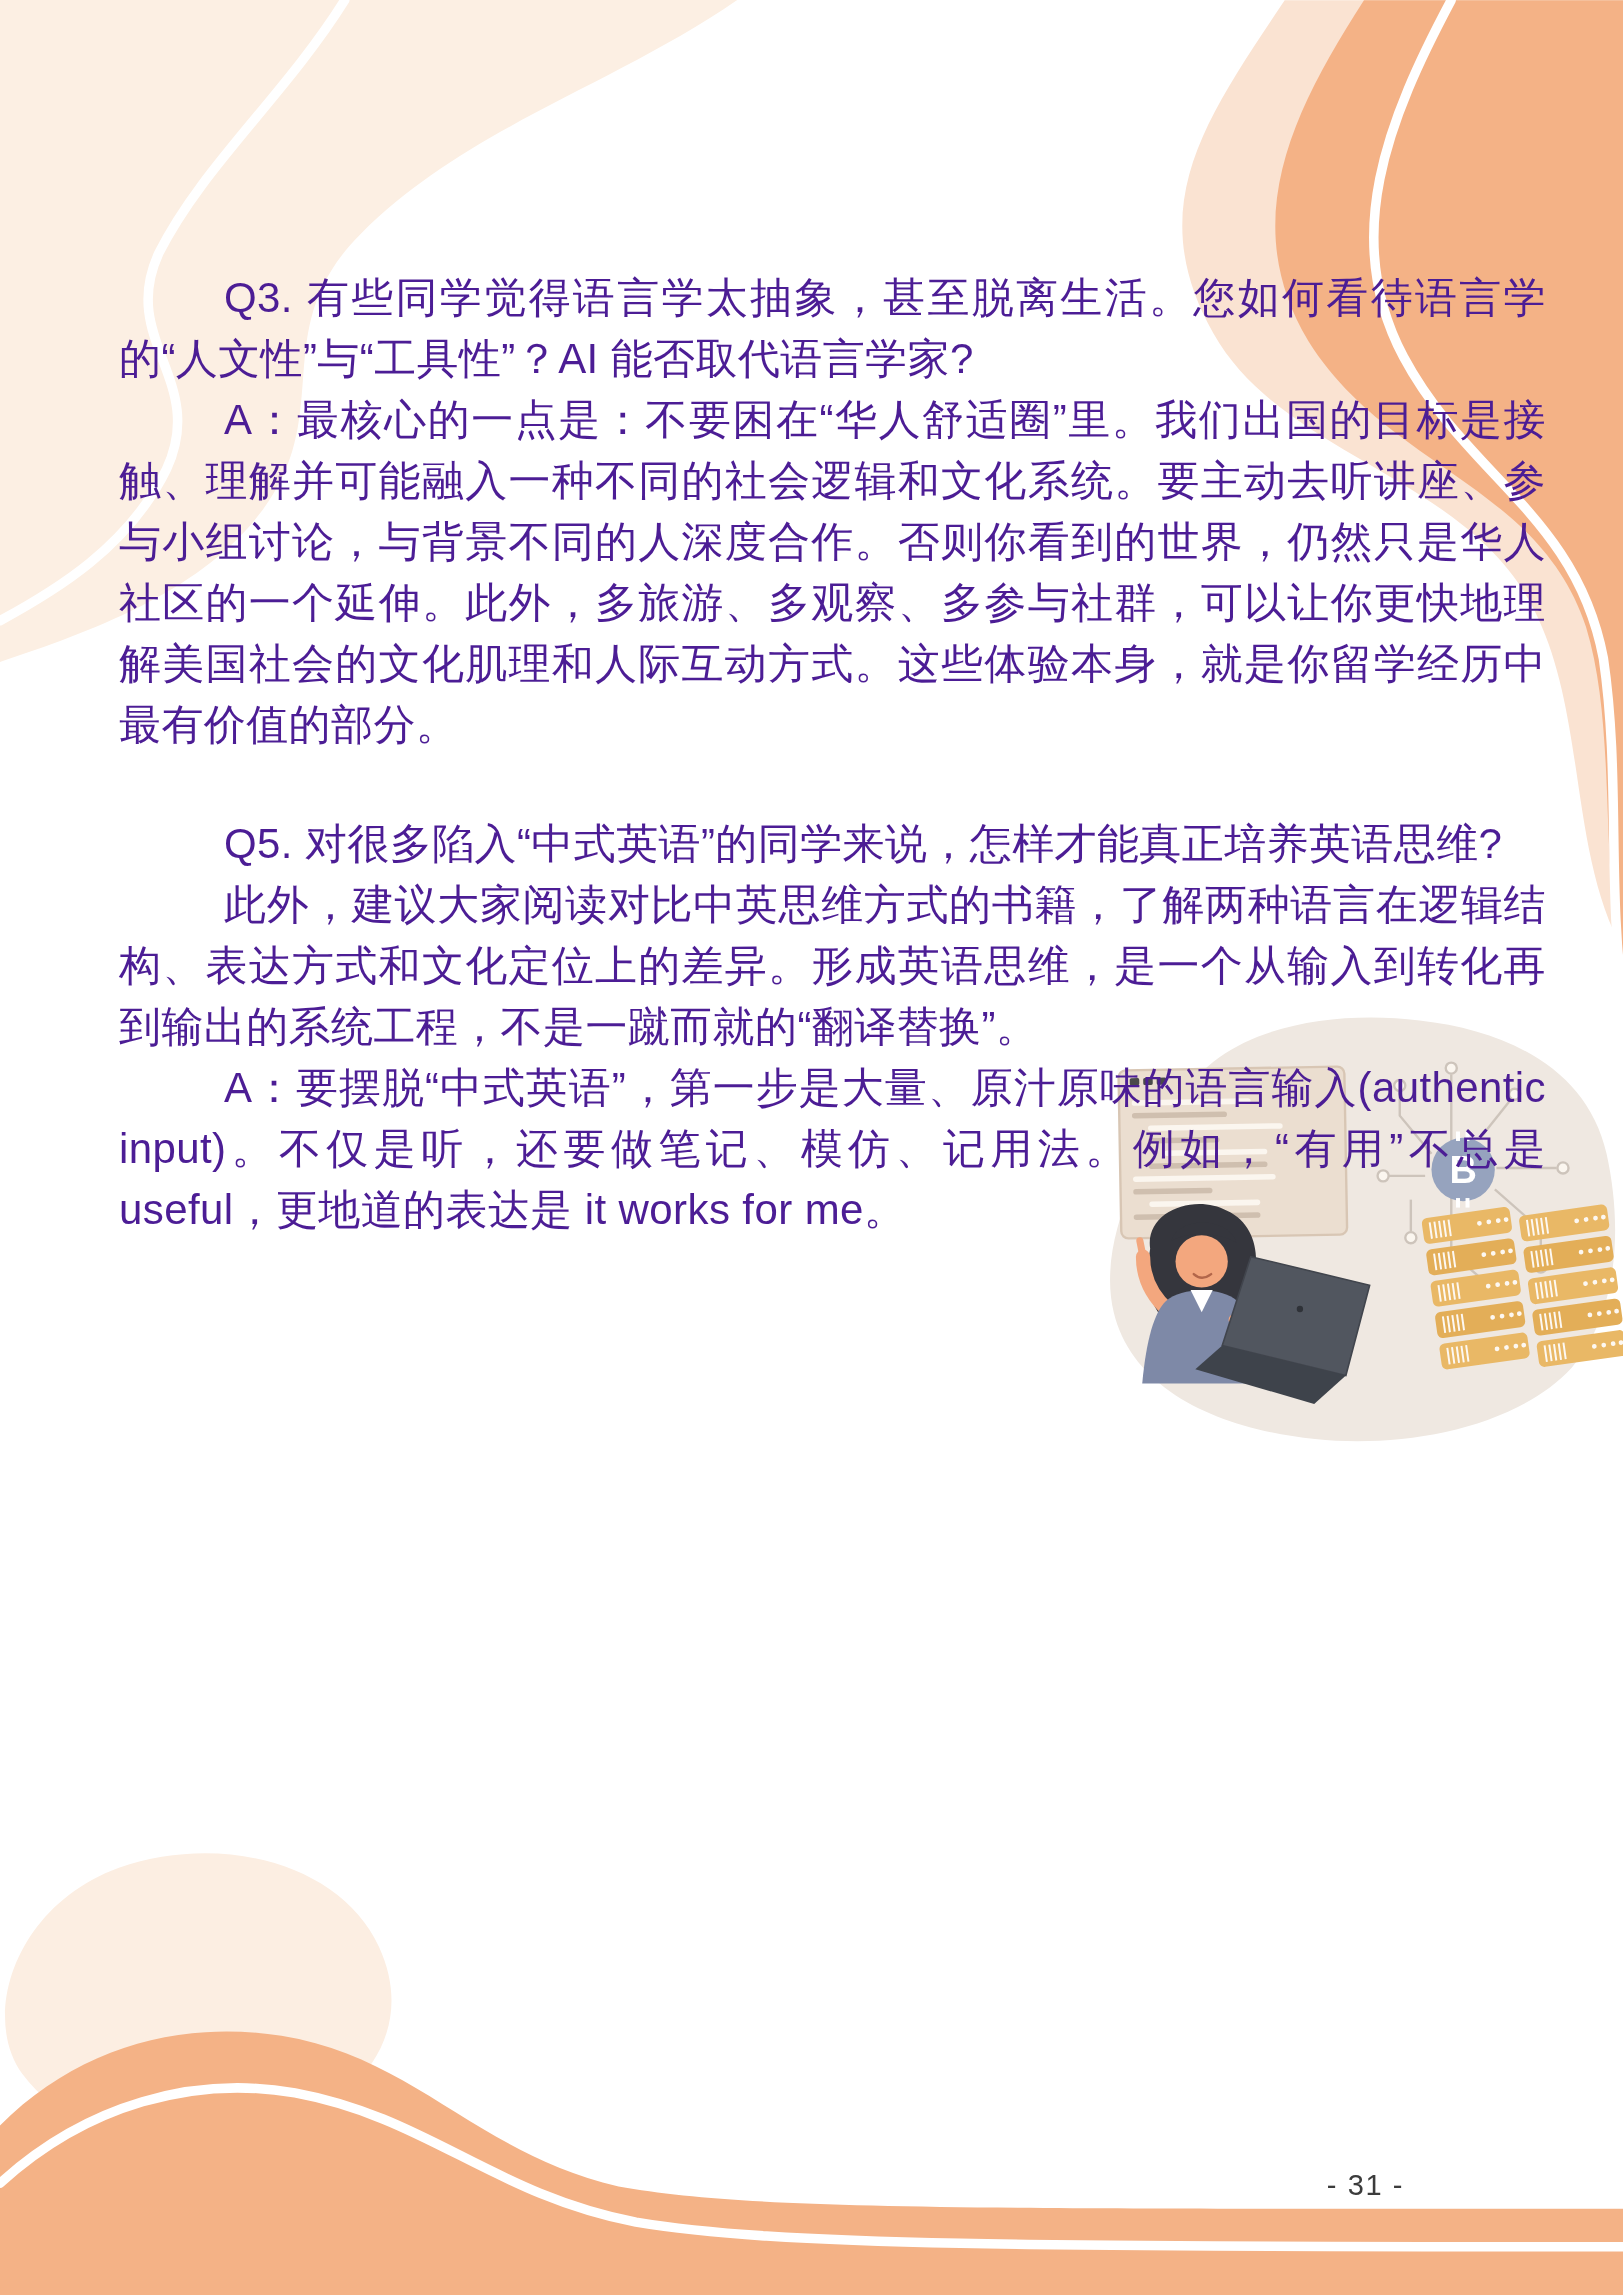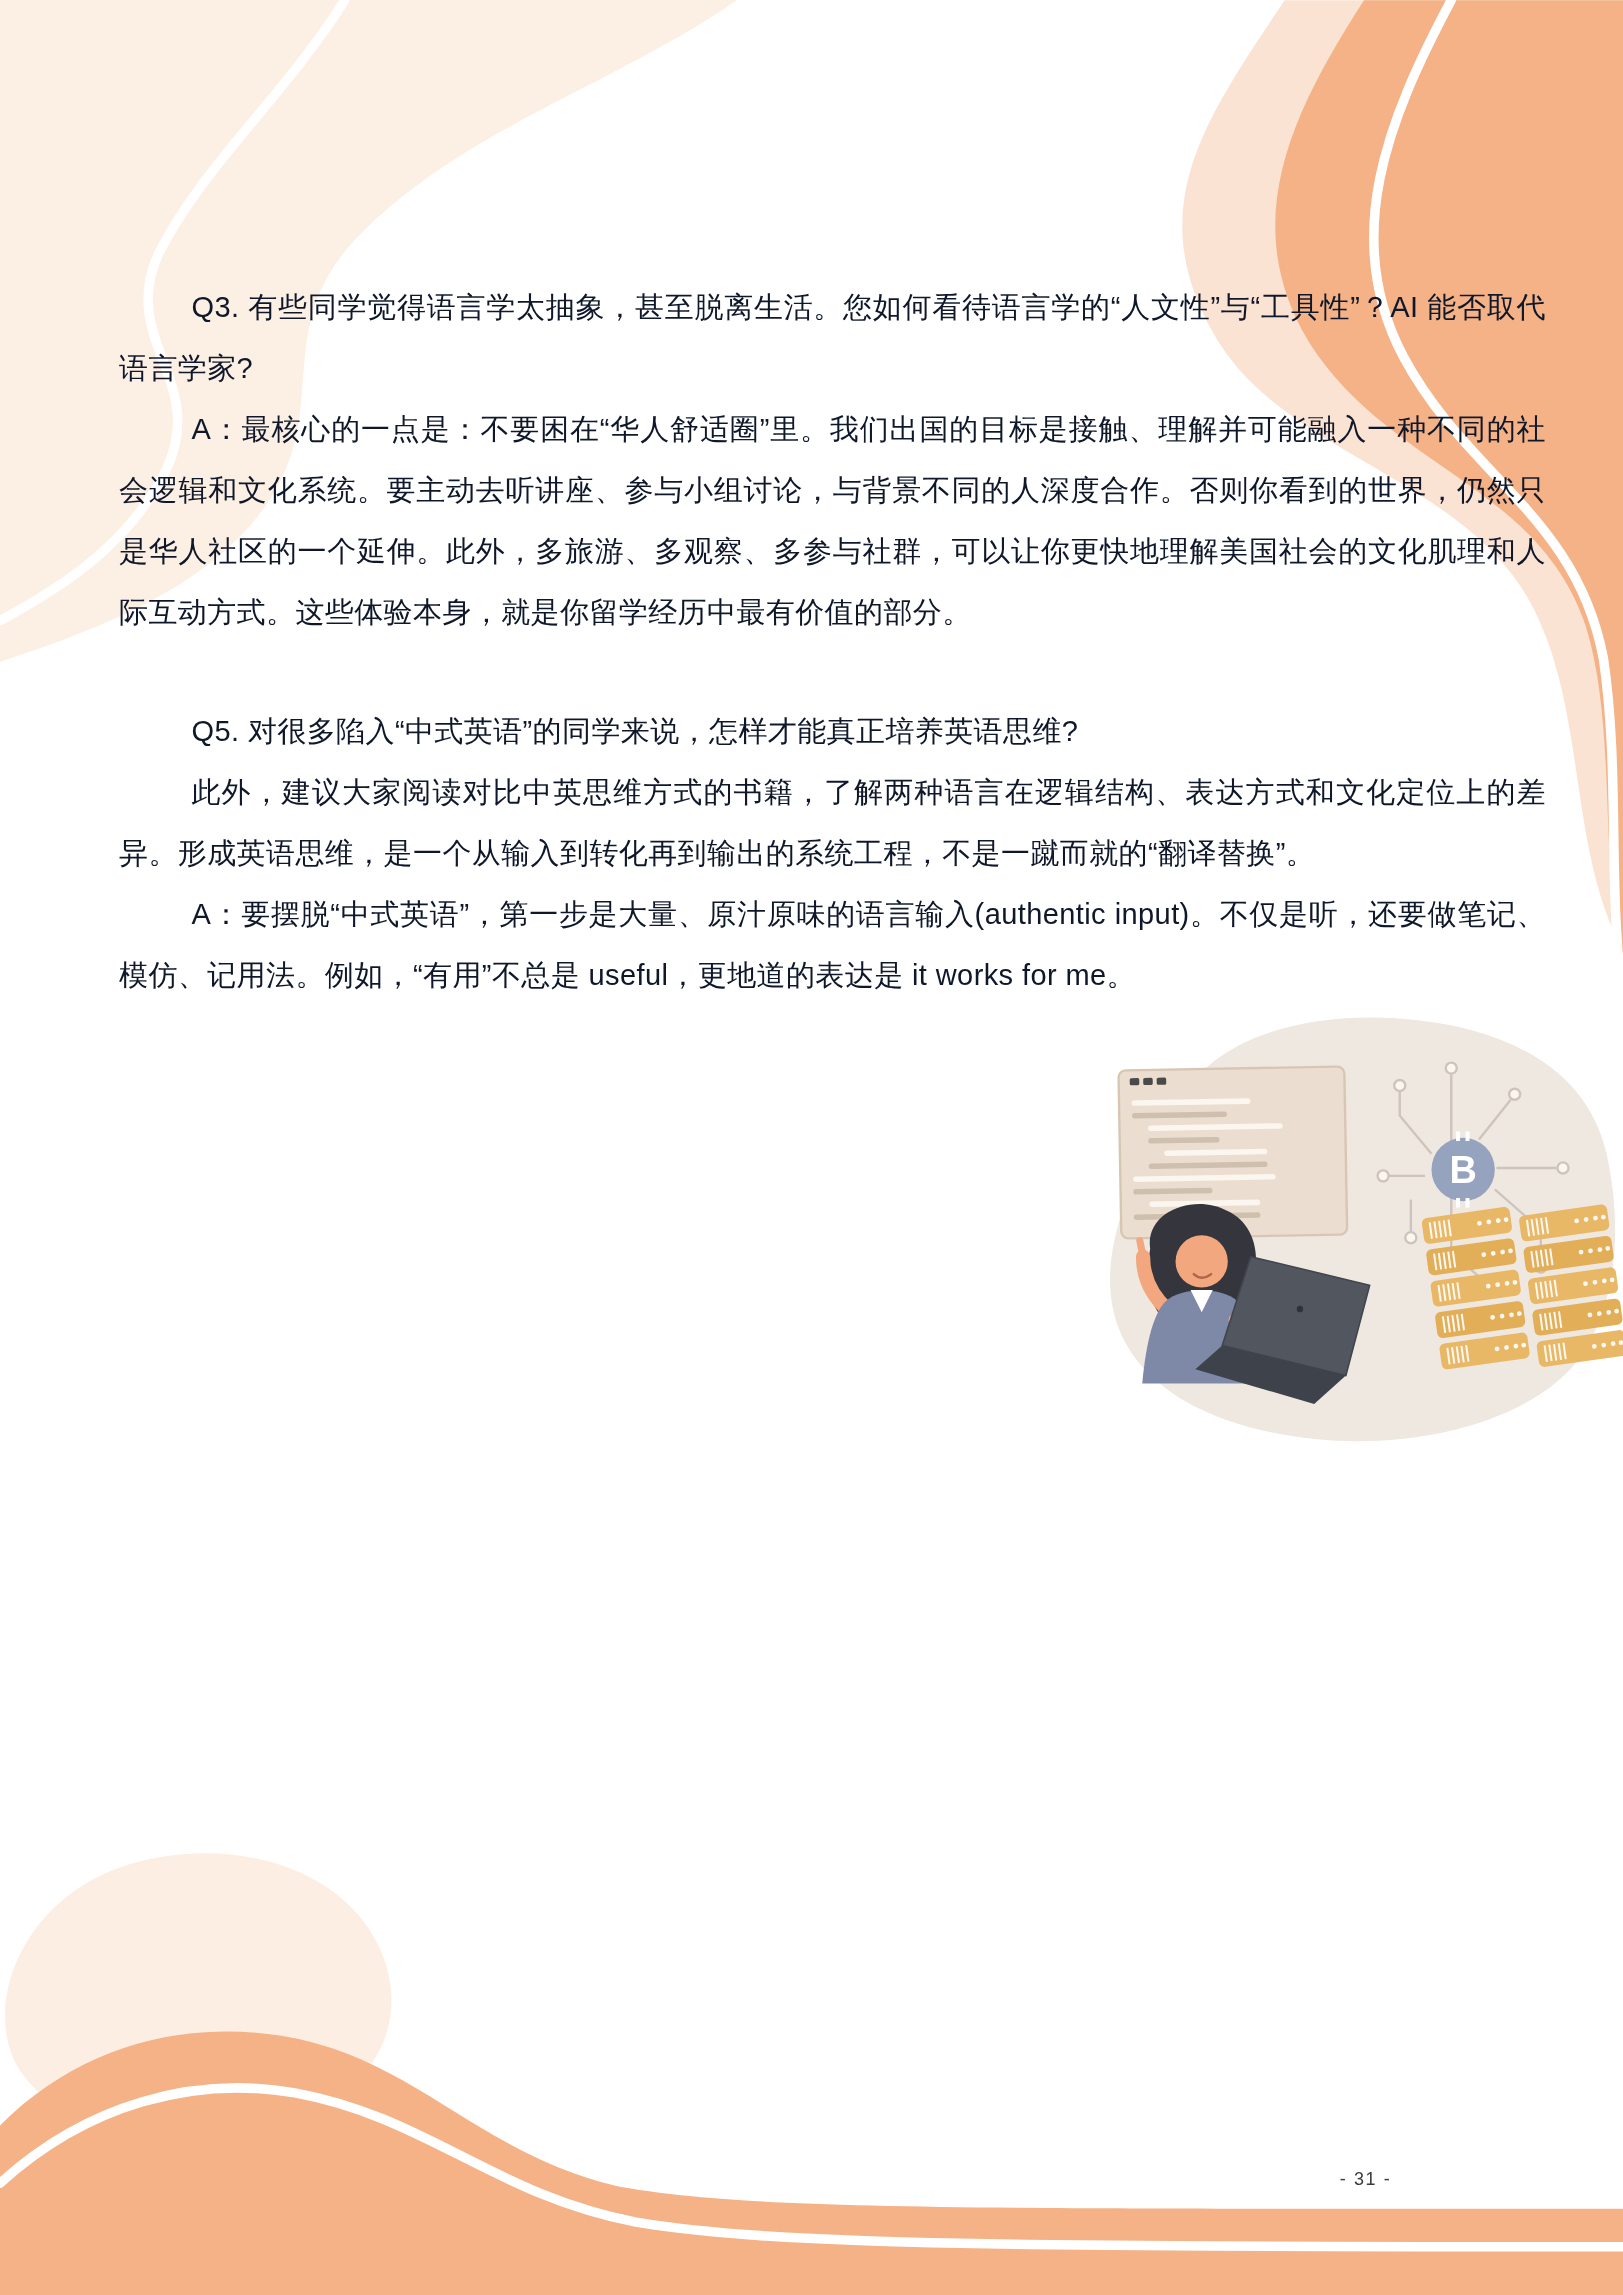--- a/index.html
+++ b/index.html
@@ -7,31 +7,31 @@
     width:1624px;height:2295px;position:relative;overflow:hidden;
     background:#ffffff;
     font-family:"Liberation Sans","DejaVu Sans",sans-serif;
   }
   .deco{position:absolute;pointer-events:none;}
   #deco-top-left{left:0;top:0;}
   #deco-top-right{left:1031px;top:0;}
   #deco-bottom{left:0;top:1820px;}
   #illustration{position:absolute;left:1063px;top:995px;z-index:1;}
   #qa-content{
-    position:absolute;left:119px;top:277px;width:1427px;z-index:2;
-    font-size:29px;line-height:61px;color:#0f172a;
+    position:absolute;left:119px;top:267px;width:1427px;z-index:2;
+    font-size:42px;line-height:61px;color:#4c1d95;
     text-align:justify;letter-spacing:0.4px;
   }
   #qa-content p{margin:0;text-indent:2.5em;}
   .sp-md{margin-top:92px !important;}
   .sp-sm{margin-top:58px !important;}
   .sp-lg{margin-top:129px !important;}
   #page-number{
     position:absolute;left:1290px;top:2169px;width:151px;z-index:3;
-    text-align:center;font-size:18px;color:#3c3c3c;letter-spacing:1.6px;
+    text-align:center;font-size:29px;color:#3c3c3c;letter-spacing:1.6px;
   }
 </style>
 </head>
 <body>
 
 <svg id="deco-top-left" class="deco" width="761" height="666" viewBox="0 0 960 840">
   <path d="M0,0 L930,0 C 770,110 590,160 455,295 C 335,415 425,520 330,645 C 255,745 120,795 0,835 Z" fill="#FCEFE3"></path>
   <path d="M435,0 C 360,120 255,210 200,320 C 150,430 262,480 210,592 C 162,690 70,745 0,783" fill="none" stroke="#ffffff" stroke-width="12" stroke-linecap="round"></path>
 </svg>
 

